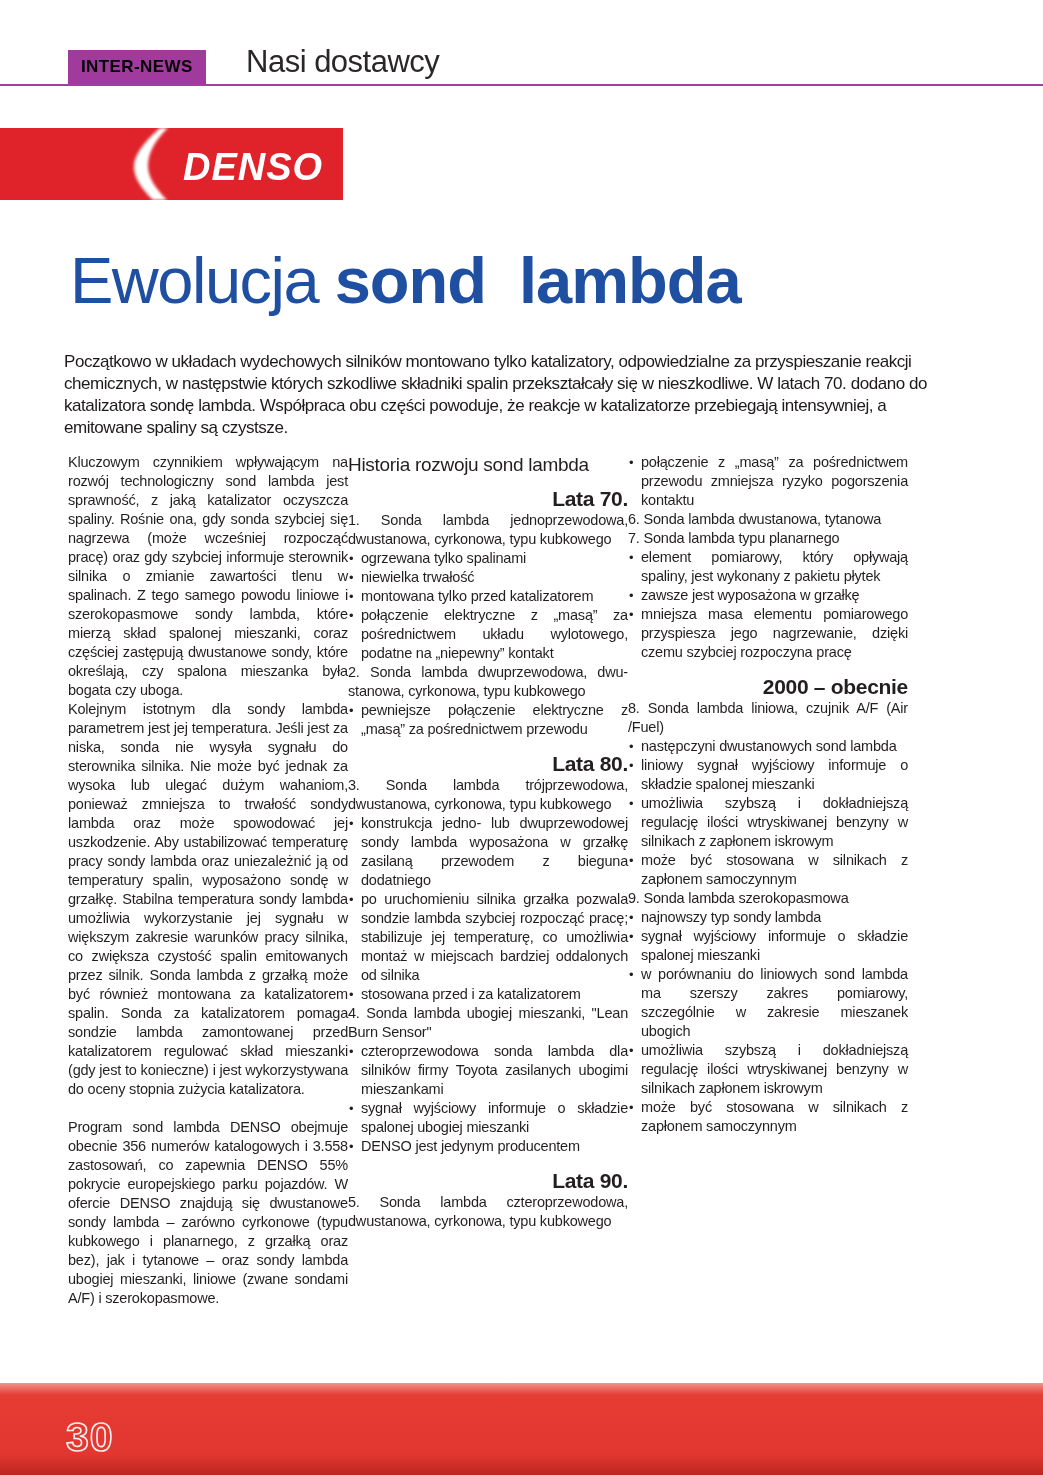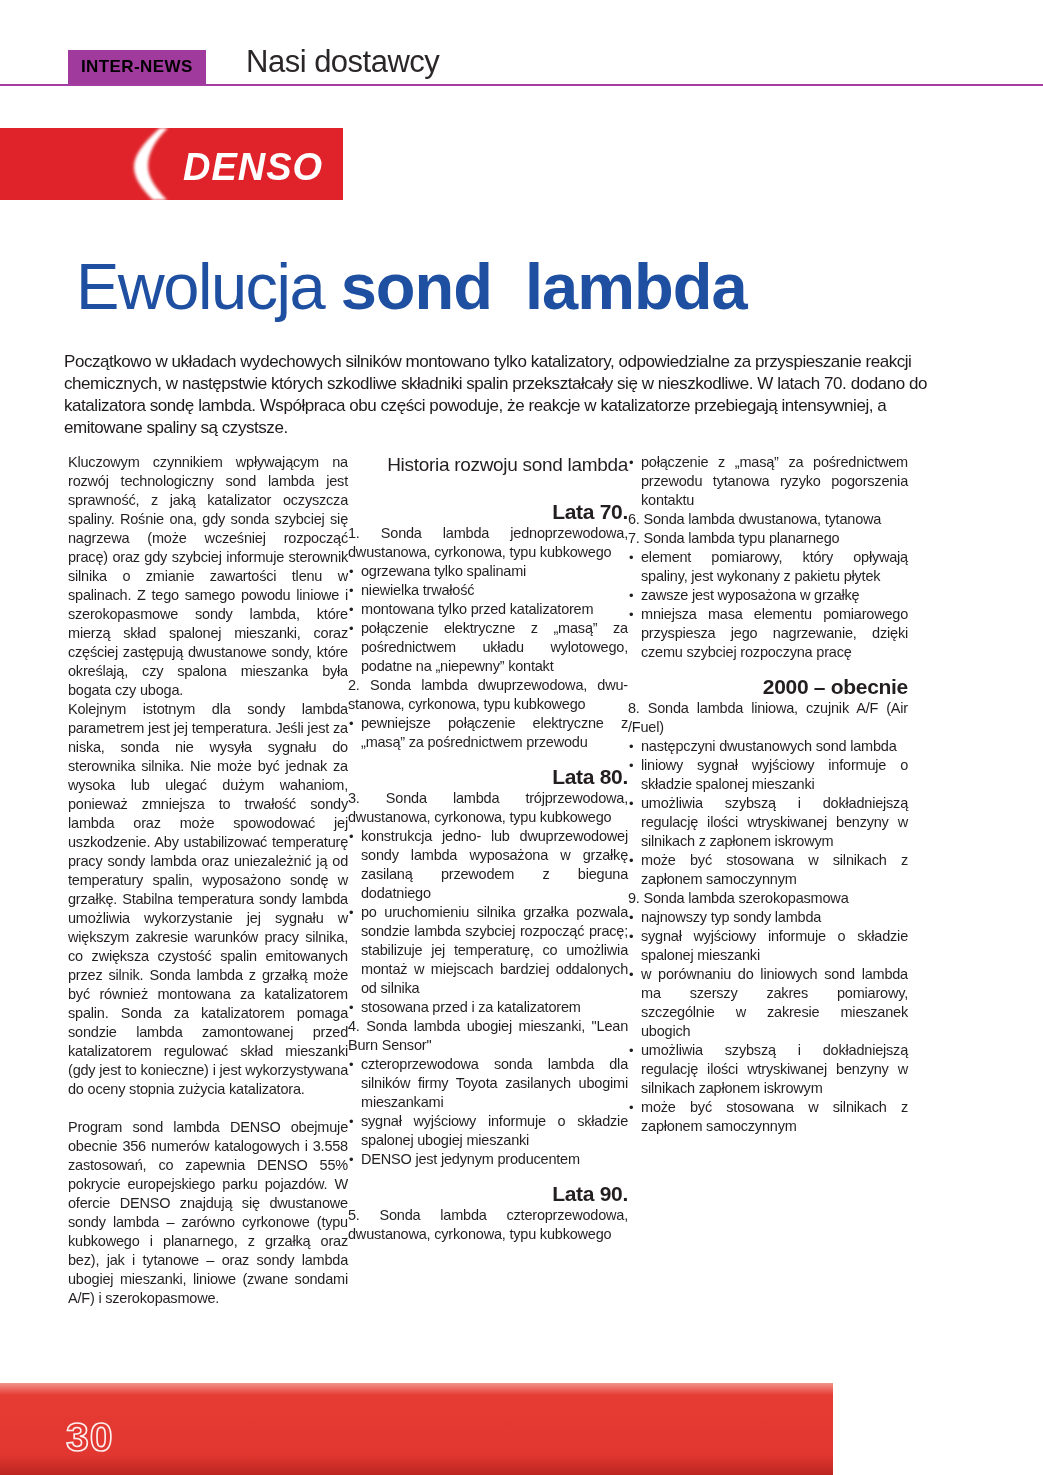--- a/index.html
+++ b/index.html
@@ -29,31 +29,31 @@
   
   .intro{
     position:absolute;left:64px;top:351px;width:900px;
     font-size:17px;line-height:22px;letter-spacing:-.45px;color:#1e1a1b;margin:0;
   }
   
   .cols{position:absolute;left:68px;top:453px;width:907px;display:flex;}
   .col{width:280px;font-size:14.5px;line-height:19px;text-align:justify;letter-spacing:-.2px;}
   .col p{margin:0;}
   .col .spaced{margin-top:19px;}
-  .colhead{font-size:19px;font-weight:normal;margin:2px 0 28px 0;text-align:right;letter-spacing:-.3px;}
+  .colhead{font-size:19px;font-weight:normal;margin:2px 0 15px 0;text-align:left;letter-spacing:-.3px;}
   .era{font-size:21px;font-weight:bold;margin:15px 0 3px 0;text-align:right;letter-spacing:-.3px;}
   .era.first{margin-top:0;}
   .item{margin-top:11px;}
   .item.tight{margin-top:0;}
   ul.bullets{margin:0;padding:0;list-style:none;}
   ul.bullets li{position:relative;padding-left:13px;}
   ul.bullets li::before{content:"\2022";position:absolute;left:1px;top:0;font-size:13px;}
   
   .footer-bar{
-    position:absolute;left:0;bottom:0;width:833px;height:92px;
+    position:absolute;left:0;bottom:0;width:1043px;height:92px;
     background:linear-gradient(180deg,#F2948B 0%,#E53C33 13%,#E23630 78%,#BC2620 100%);
   }
   .pagenum{
     position:absolute;left:66px;top:31px;font-size:41px;font-weight:bold;
     color:transparent;-webkit-text-stroke:1.6px rgba(255,255,255,.92);letter-spacing:1px;
   }
 </style>
 </head>
 <body>
 
@@ -71,21 +71,21 @@
         <filter id="soft" x="-20%" y="-20%" width="140%" height="140%">
           <feGaussianBlur stdDeviation="1.4"></feGaussianBlur>
         </filter>
       </defs>
       <rect width="343" height="72" fill="#E0232A"></rect>
       <path d="M160,0 C142,16 134,28 134,39 C134,50 142,61 153,72 L167,72 C154,59 148,48 148,38 C148,26 154,13 168,0 Z" fill="#ffffff" filter="url(#soft)"></path>
       <text x="183" y="52" font-size="38" font-weight="bold" font-style="italic" fill="#ffffff" letter-spacing="1" font-family="Liberation Sans, sans-serif">DENSO</text>
     </svg>
   </div>
 
-  <h1 class="headline" style="margin:16px;font-weight:normal;">
+  <h1 class="headline" style="margin:10px;font-weight:normal;">
     <span class="t-reg">Ewolucja </span><span class="t-bold">sond lambda</span>
   </h1>
 
   <p class="intro">Początkowo w układach wydechowych silników montowano tylko katalizatory, odpowiedzialne za przyspieszanie reakcji chemicznych, w następstwie których szkodliwe składniki spalin przekształcały się w nieszkodliwe. W latach 70. dodano do katalizatora sondę lambda. Współpraca obu części powoduje, że reakcje w katalizatorze przebiegają intensywniej, a emitowane spaliny są czystsze.</p>
 
   <div class="cols">
 
     <div class="col">
       <p>Kluczowym czynnikiem wpływającym na rozwój technologiczny sond lambda jest sprawność, z jaką katalizator oczyszcza spaliny. Rośnie ona, gdy sonda szybciej się nagrzewa (może wcześniej rozpocząć pracę) oraz gdy szybciej informuje sterownik silnika o zmianie zawartości tlenu w spalinach. Z tego samego powodu liniowe i szerokopasmowe sondy lambda, które mierzą skład spalonej mieszanki, coraz częściej zastępują dwustanowe sondy, które określają, czy spalona mieszanka była bogata czy uboga.</p>
       <p>Kolejnym istotnym dla sondy lambda parametrem jest jej temperatura. Jeśli jest za niska, sonda nie wysyła sygnału do sterownika silnika. Nie może być jednak za wysoka lub ulegać dużym wahaniom, ponieważ zmniejsza to trwałość sondy lambda oraz może spowodować jej uszkodzenie. Aby ustabilizować temperaturę pracy sondy lambda oraz uniezależnić ją od temperatury spalin, wyposażono sondę w grzałkę. Stabilna temperatura sondy lambda umożliwia wykorzystanie jej sygnału w większym zakresie warunków pracy silnika, co zwiększa czystość spalin emitowanych przez silnik. Sonda lambda z grzałką może być również montowana za katalizatorem spalin. Sonda za katalizatorem pomaga sondzie lambda zamontowanej przed katalizatorem regulować skład mieszanki (gdy jest to konieczne) i jest wykorzystywana do oceny stopnia zużycia katalizatora.</p>
@@ -118,21 +118,21 @@
           <li>czteroprzewodowa sonda lambda dla silników firmy Toyota zasilanych ubogimi mieszankami</li>
           <li>sygnał wyjściowy informuje o składzie spalonej ubogiej mieszanki</li>
           <li>DENSO jest jedynym producentem</li>
         </ul>
       <h3 class="era">Lata 90.</h3>
       <p class="item tight">5. Sonda lambda czteroprzewodowa, dwustanowa, cyrkonowa, typu kubkowego</p>
     </div>
 
     <div class="col">
       <ul class="bullets">
-          <li>połączenie z „masą” za pośrednictwem przewodu tytanowa ryzyko pogorszenia kontaktu</li>
+          <li>połączenie z „masą” za pośrednictwem przewodu zmniejsza ryzyko pogorszenia kontaktu</li>
         </ul>
       <p class="item">6. Sonda lambda dwustanowa, tytanowa</p>
       <p class="item">7. Sonda lambda typu planarnego</p>
       <ul class="bullets">
           <li>element pomiarowy, który opływają spaliny, jest wykonany z pakietu płytek</li>
           <li>zawsze jest wyposażona w grzałkę</li>
           <li>mniejsza masa elementu pomiarowego przyspiesza jego nagrzewanie, dzięki czemu szybciej rozpoczyna pracę</li>
         </ul>
       <h3 class="era">2000 – obecnie</h3>
       <p class="item tight">8. Sonda lambda liniowa, czujnik A/F (Air /Fuel)</p>

